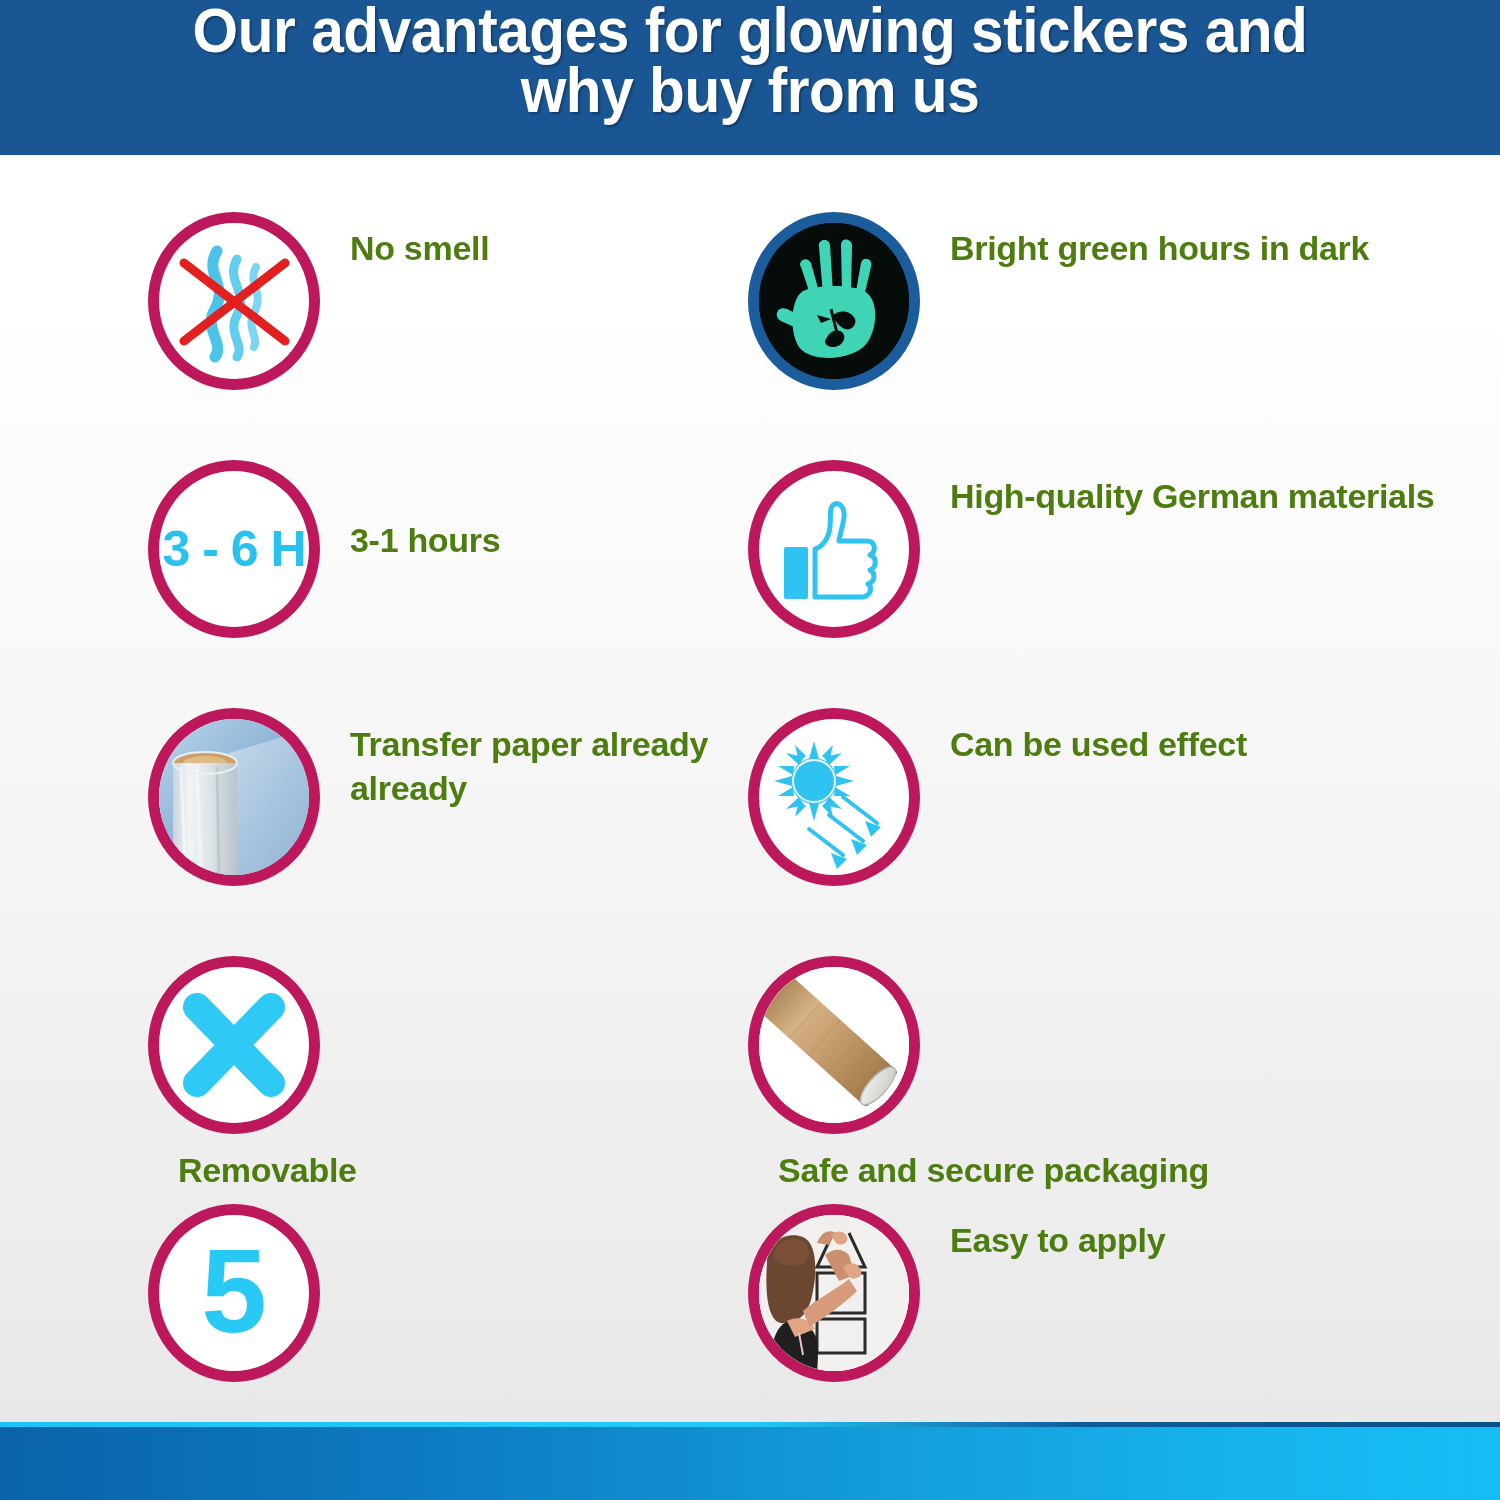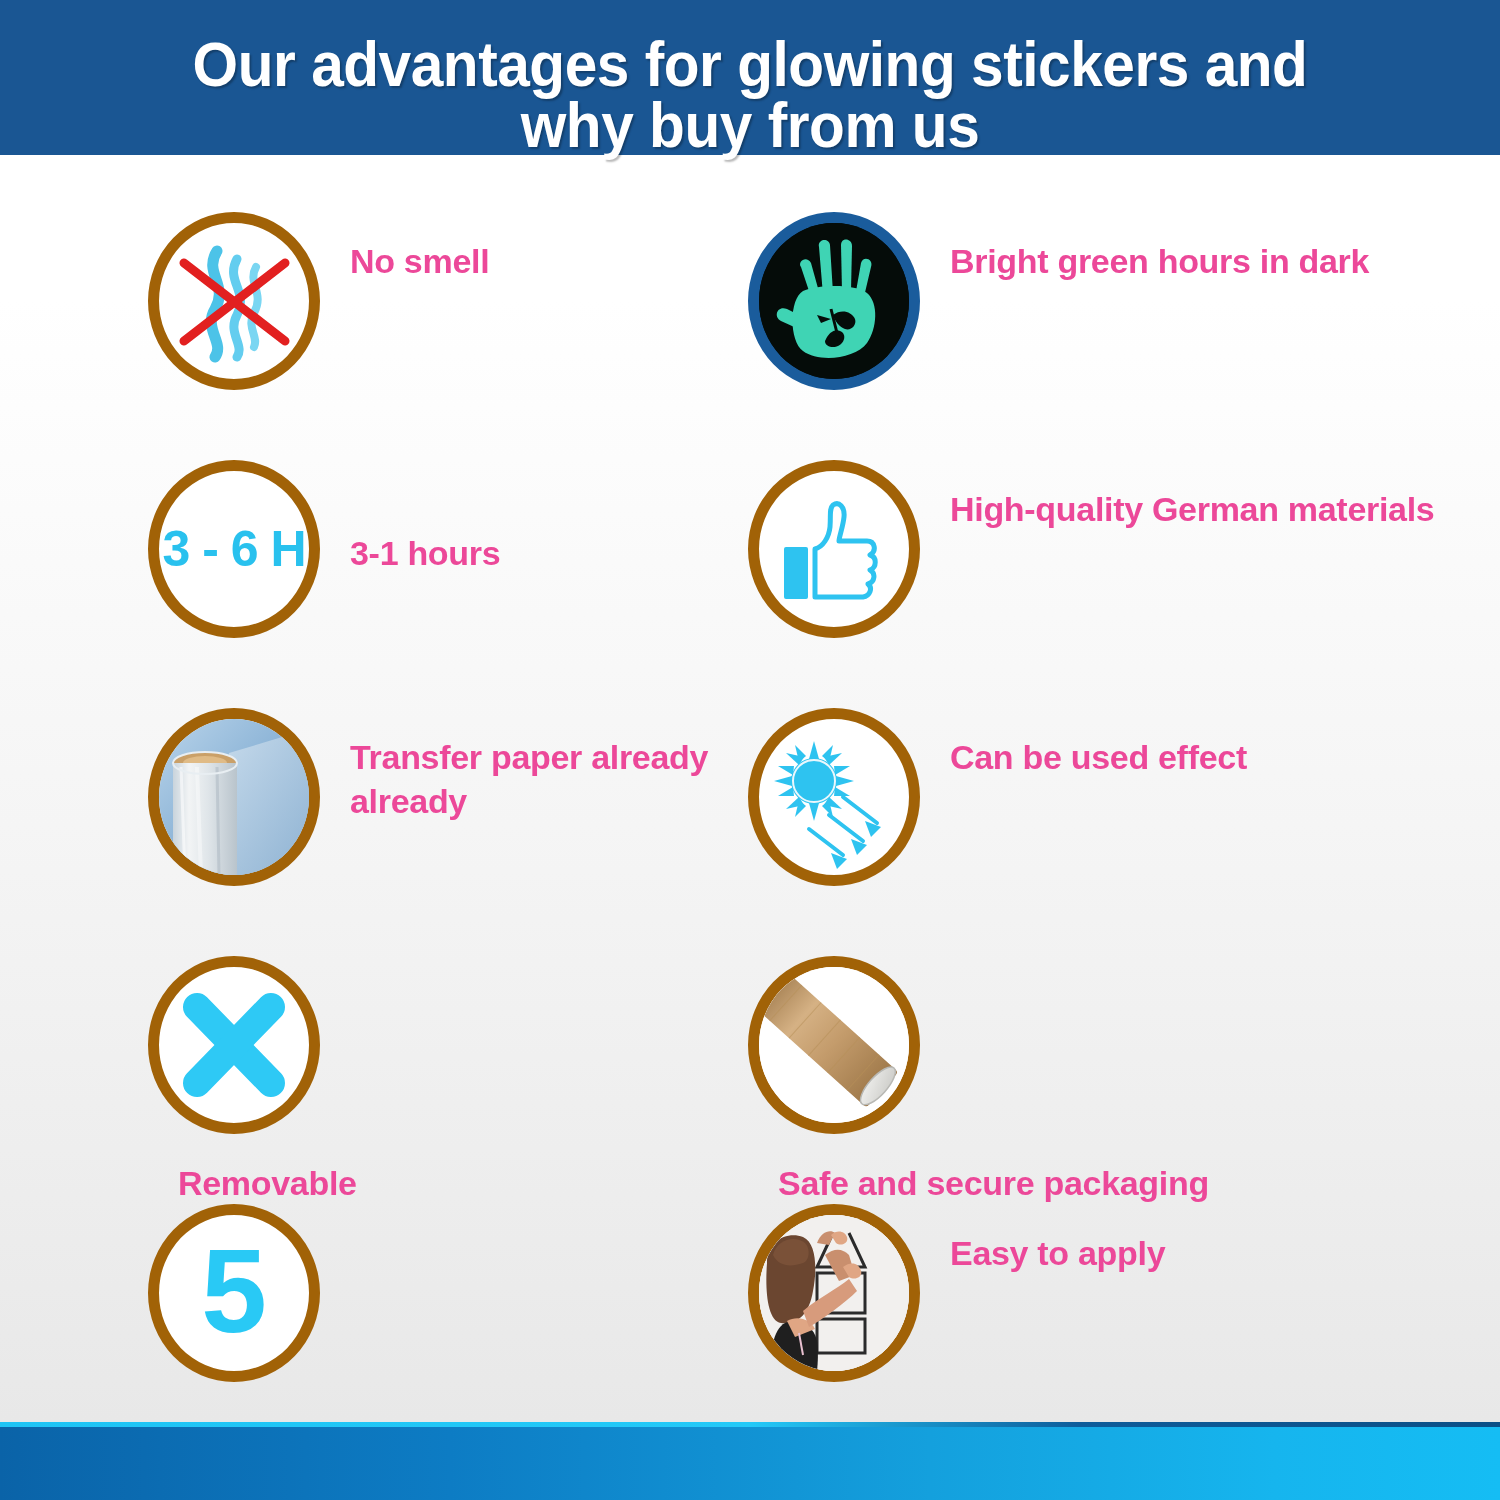--- a/index.html
+++ b/index.html
@@ -8,21 +8,21 @@
     font-family: "Liberation Sans", sans-serif;
     background: linear-gradient(to bottom, #ffffff 0%, #ffffff 20%, #f5f5f5 55%, #e9e9e9 92%, #e6e6e6 100%);
     position: relative;
     overflow: hidden;
   }
 
   
   .header {
     position:absolute; left:0; top:0; width:1500px; height:155px;
     background:#1a5693;
-    display:flex; align-items:flex-end; justify-content:center;
+    display:flex; align-items:flex-start; justify-content:center;
   }
   .header-title {
     color:#ffffff;
     font-family:"Liberation Sans Narrow","Liberation Sans",sans-serif;
     font-weight:700;
     font-size:63px;
     line-height:0.96;
     text-align:center;
     letter-spacing:-0.5px;
     transform: scaleX(0.93);
@@ -35,30 +35,30 @@
     position:absolute; left:0; top:155px; width:1500px; height:1265px;
   }
   .feature {
     position:absolute;
     display:flex;
     align-items:flex-start;
   }
   .badge {
     width:172px; height:178px;
     border-radius:50%;
-    border:11px solid #a16207;
+    border:11px solid #be185d;
     background:#ffffff;
     position:relative;
     flex:0 0 auto;
     overflow:hidden;
   }
   .label {
     margin-left:30px;
-    margin-top:28px;
-    color:#ec4899;
+    margin-top:15px;
+    color:#4d7c0f;
     font-size:34px;
     font-weight:700;
     line-height:1.28;
     letter-spacing:-0.3px;
     max-width:560px;
   }
 
   
   .c0 { left:148px; }
   .c1 { left:748px; }

